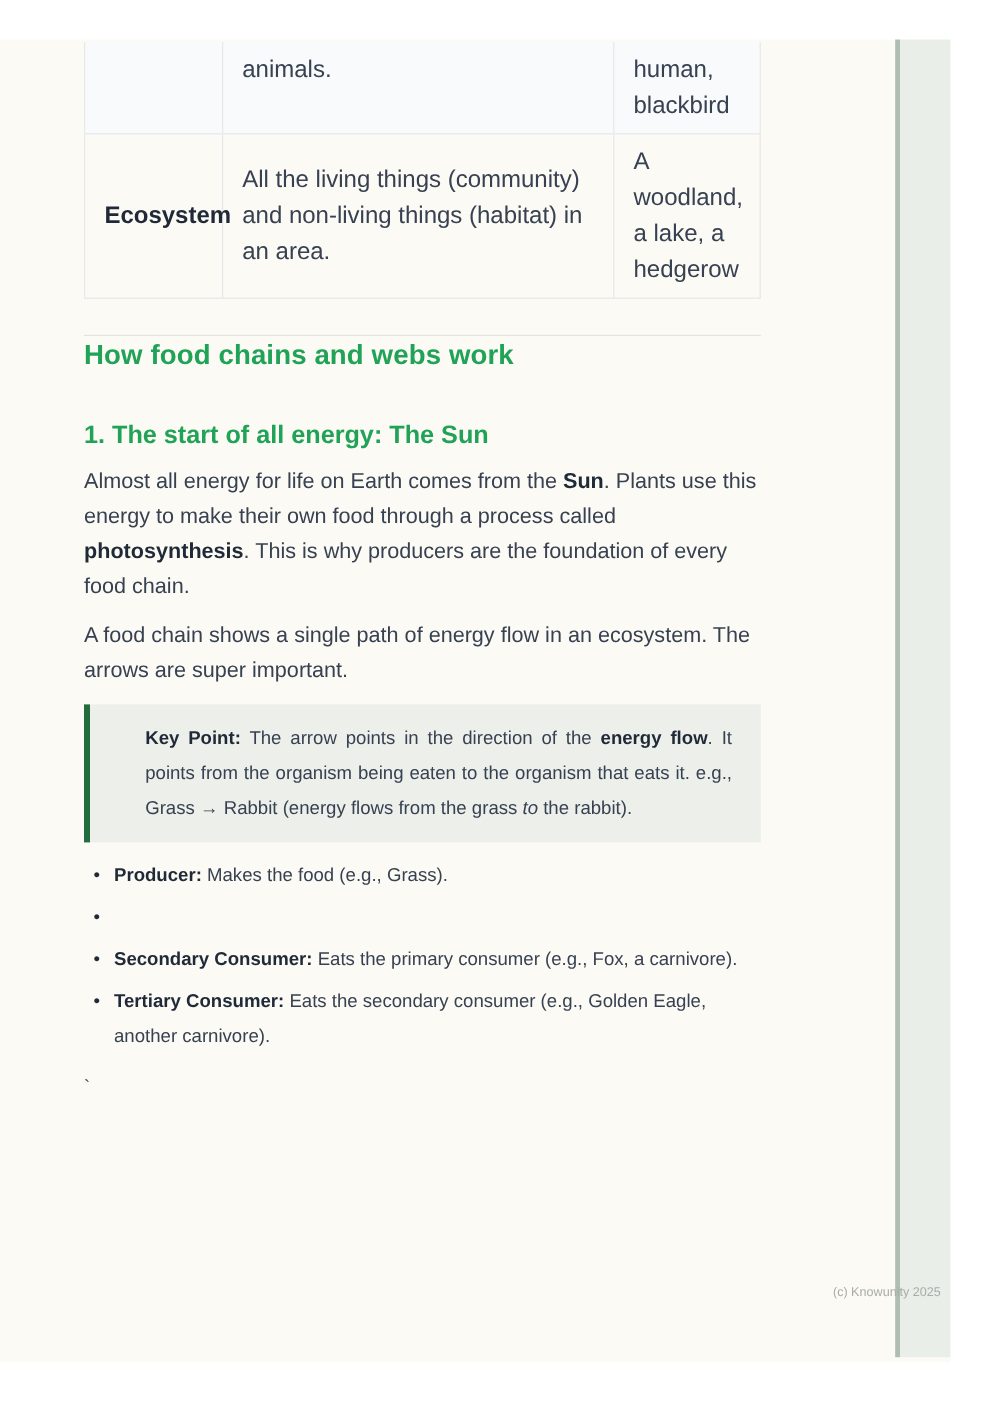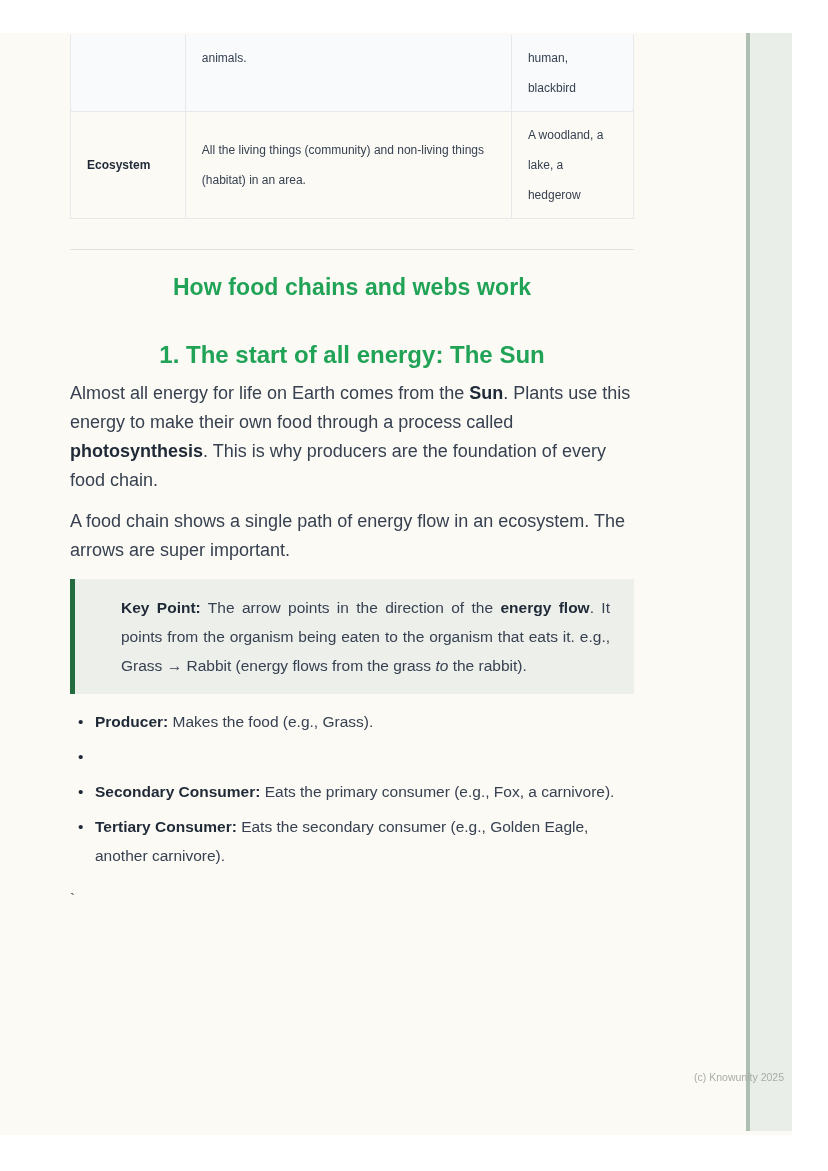--- a/index.html
+++ b/index.html
@@ -35,41 +35,38 @@
     border-left: 4px solid var(--stripe-edge);
   }
   .content {
     position: relative;
     margin-left: 70px;
     padding-top: 2px;
     width: 564px;
     color: var(--body-text);
   }
   
-  .doc-table { border-collapse: collapse; table-layout: fixed; width: 564px; font-size: 12px; line-height: 30px; }
+  .doc-table { border-collapse: collapse; table-layout: fixed; width: 564px; font-size: 20px; line-height: 30px; }
   .doc-table td { border: 1px solid var(--table-border); padding: 8px 16px; }
   .doc-table tr.row1 td { border-top: 0; height: 68px; vertical-align: top; background: var(--table-row-alt-bg); }
   .doc-table tr.row2 td { height: 102px; vertical-align: middle; }
   .doc-table .c1 { width: 112px; font-weight: 700; color: var(--strong-text); }
   .doc-table .c2 { width: 318px; }
   .doc-table .c3 { width: 119px; }
   
   .divider { border: none; border-top: 1px solid #E3E4E2; margin-top: 30px; }
   h2.main-h {
-    margin-top: 22px;
     font-size: 23px; line-height: 30px; font-weight: 700;
     color: var(--accent-green);
     letter-spacing: 0.1px;
-    text-align: center;
   }
   h3.sub-h {
     margin-top: 40px;
-    font-size: 24px; line-height: 25px; font-weight: 700;
+    font-size: 21px; line-height: 25px; font-weight: 700;
     color: var(--accent-green);
-    text-align: center;
   }
   p.body-p { margin-top: 12px; font-size: 18px; line-height: 29px; }
   .b { font-weight: 700; color: var(--strong-text); }
   .i { font-style: italic; }
   
   .callout {
     margin-top: 14px;
     background: var(--callout-bg);
     border-left: 5px solid var(--callout-border);
     padding: 14px 24px 14px 46px;

